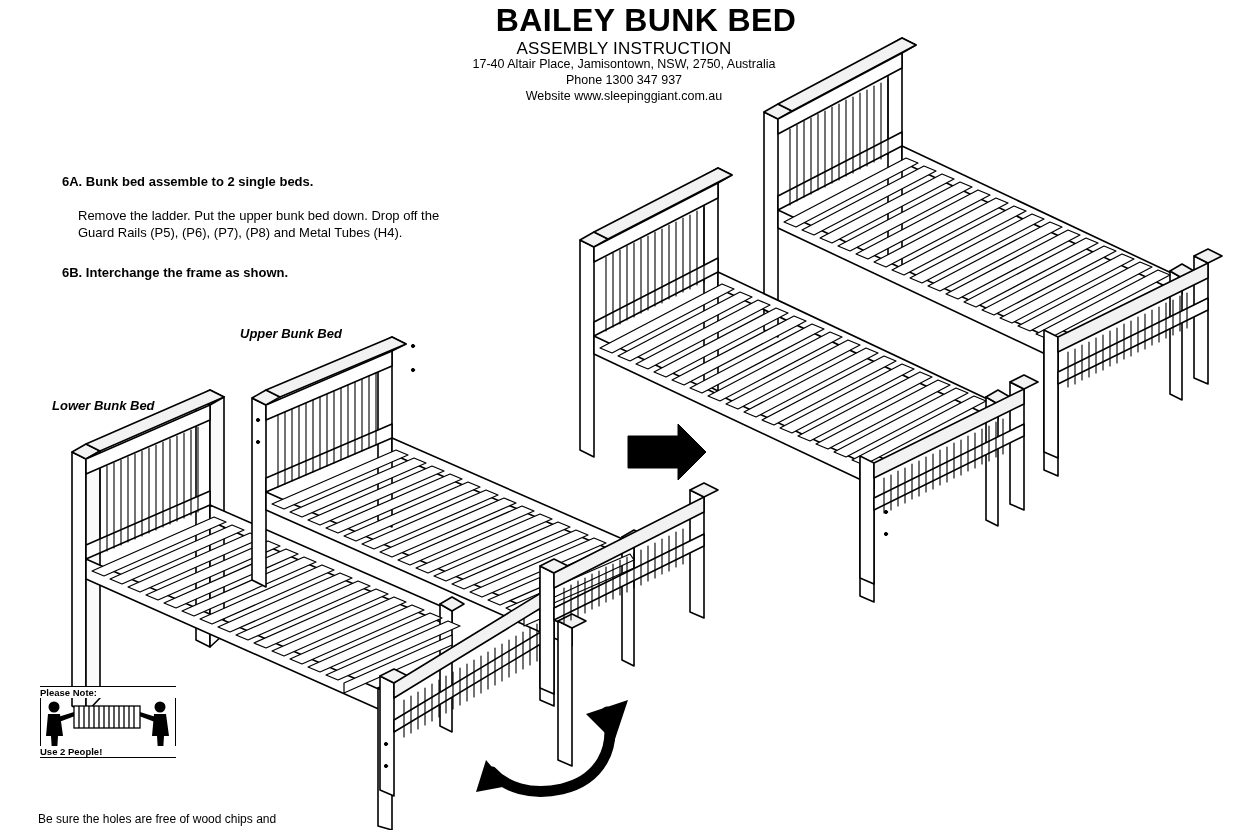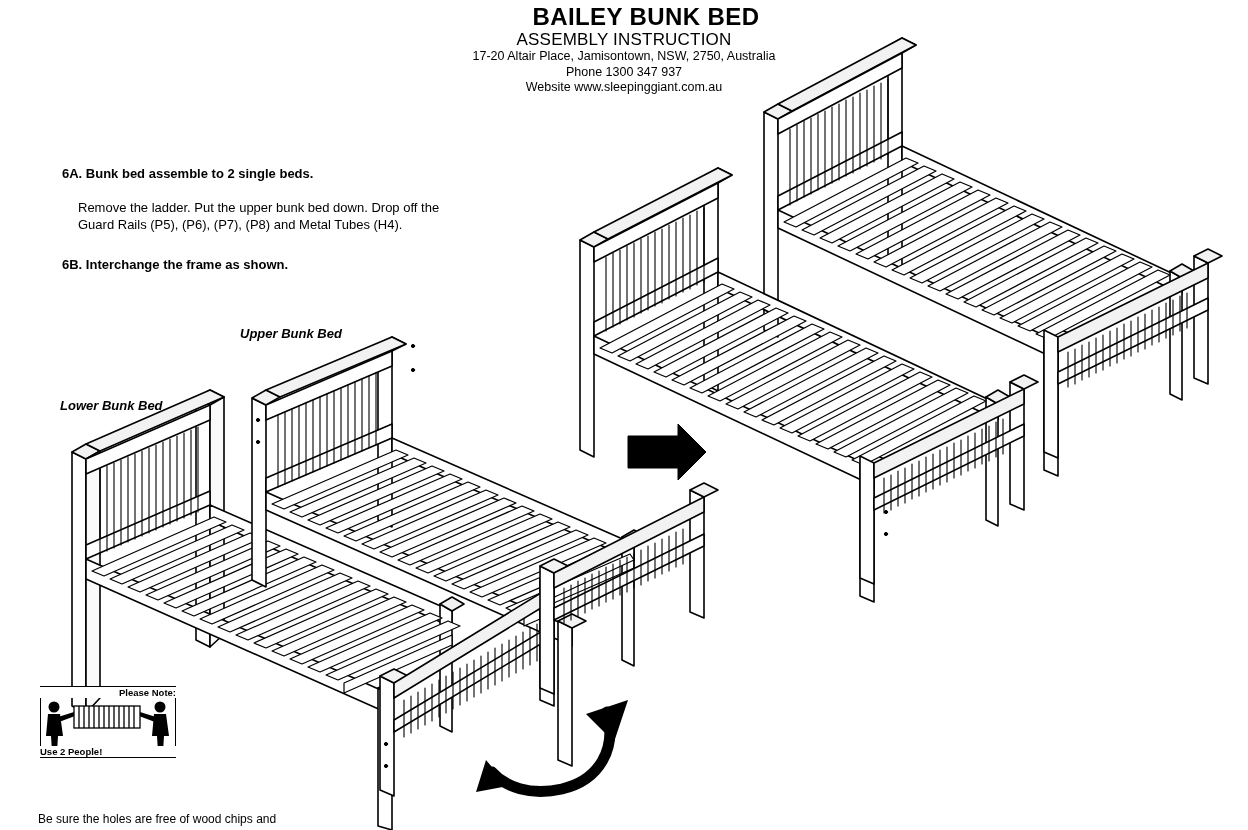--- a/index.html
+++ b/index.html
@@ -23,21 +23,21 @@
   
   .header {
     position: absolute;
     left: 0;
     top: 0;
     width: 1248px;
     text-align: center;
     pointer-events: none;
   }
   .title {
-    font-size: 24px;
+    font-size: 32px;
     font-weight: bold;
     letter-spacing: 0.4px;
     margin: 4px 0 0 0;
     line-height: 1.05;
     padding-left: 44px;
   }
   .subtitle {
     font-size: 17px;
     font-weight: normal;
     letter-spacing: 0.2px;
@@ -52,21 +52,21 @@
 
   
   .instr-block {
     position: absolute;
     width: 400px;
   }
   .instr-heading {
     font-size: 13px;
     font-weight: bold;
     line-height: 1.35;
-    margin: 0 0 1px 0;
+    margin: 8px 0 1px 0;
   }
   .instr-body {
     font-size: 13px;
     line-height: 1.32;
     margin: 16px;
   }
 
   .label {
     position: absolute;
     font-size: 13px;
@@ -94,21 +94,21 @@
   .pn-border {
     position: absolute;
     inset: 0;
     border: 1.5px solid #000;
   }
   .pn-title {
     position: absolute;
     top: 1px;
     left: 0;
     width: 136px;
-    text-align: right;
+    text-align: left;
     font-size: 9.5px;
     font-weight: bold;
     background: #fff;
   }
   .pn-footer {
     position: absolute;
     bottom: 1px;
     left: 0;
     width: 136px;
     text-align: left;
@@ -121,36 +121,36 @@
   .ov { position: absolute; left: 0; top: 0; }
 </style>
 </head>
 <body>
 
 <div class="page">
 
   <div class="header">
     <div class="title">BAILEY BUNK BED</div>
     <div class="subtitle">ASSEMBLY INSTRUCTION</div>
-    <div class="addr-line">17-20 Altair Place, Jamisontown, NSW, 2750, Australia</div>
+    <div class="addr-line">17-40 Altair Place, Jamisontown, NSW, 2750, Australia</div>
     <div class="addr-line">Phone 1300 347 937</div>
     <div class="addr-line">Website www.sleepinggiant.com.au</div>
   </div>
 
   <div class="instr-block" style="left:62px; top:165px;">
     <p class="instr-heading">6A. Bunk bed assemble to 2 single beds.</p>
     <p class="instr-body">Remove the ladder. Put the upper bunk bed down. Drop off the Guard Rails (P5), (P6), (P7), (P8) and Metal Tubes (H4).</p>
   </div>
 
   <div class="instr-block" style="left:62px; top:256px;">
     <p class="instr-heading">6B. Interchange the frame as shown.</p>
   </div>
 
   <div class="label" style="left:240px; top:326px;">Upper Bunk Bed</div>
-  <div class="label" style="left:60px; top:398px;">Lower Bunk Bed</div>
+  <div class="label" style="left:52px; top:398px;">Lower Bunk Bed</div>
 
   <svg class="ov" width="1248" height="830" viewBox="0 0 1248 830">
     <defs>
       <g id="slat-placeholder"></g>
     </defs>
 
     <g fill="none" stroke="#000" stroke-width="1.6" stroke-linejoin="round" stroke-linecap="round">
 
       <g>
 

